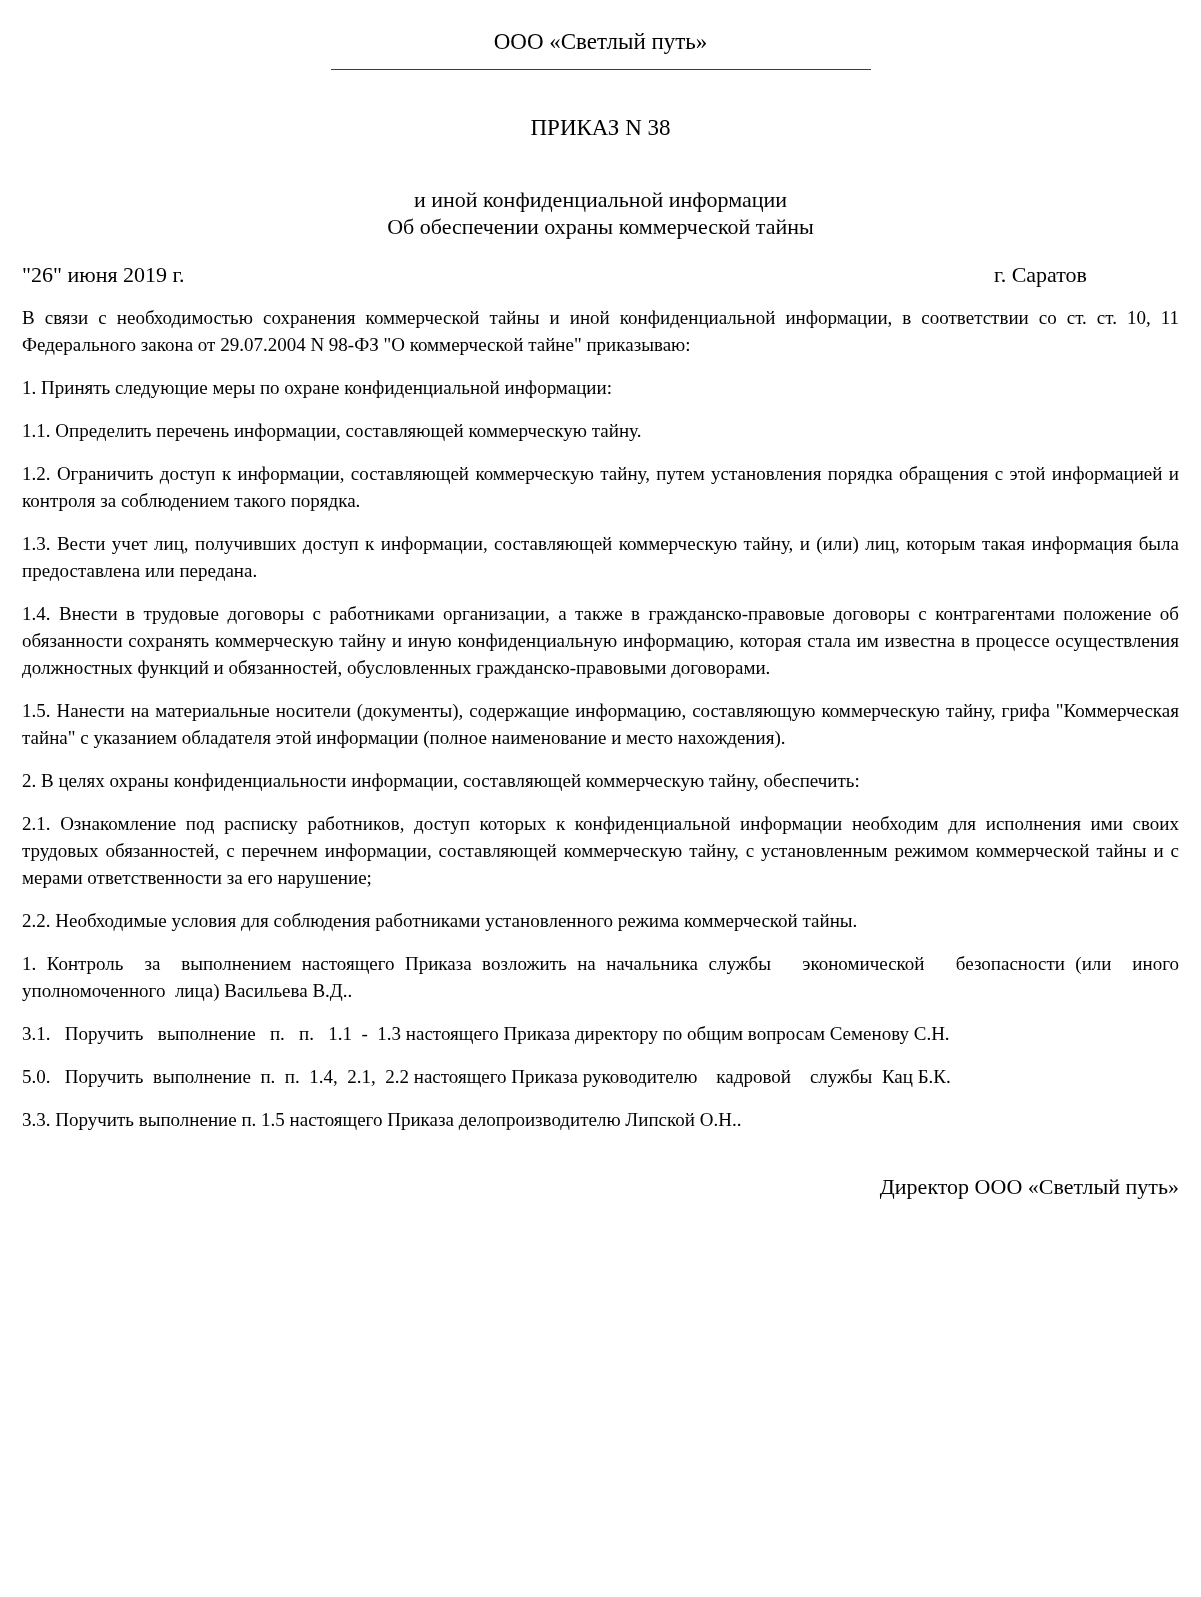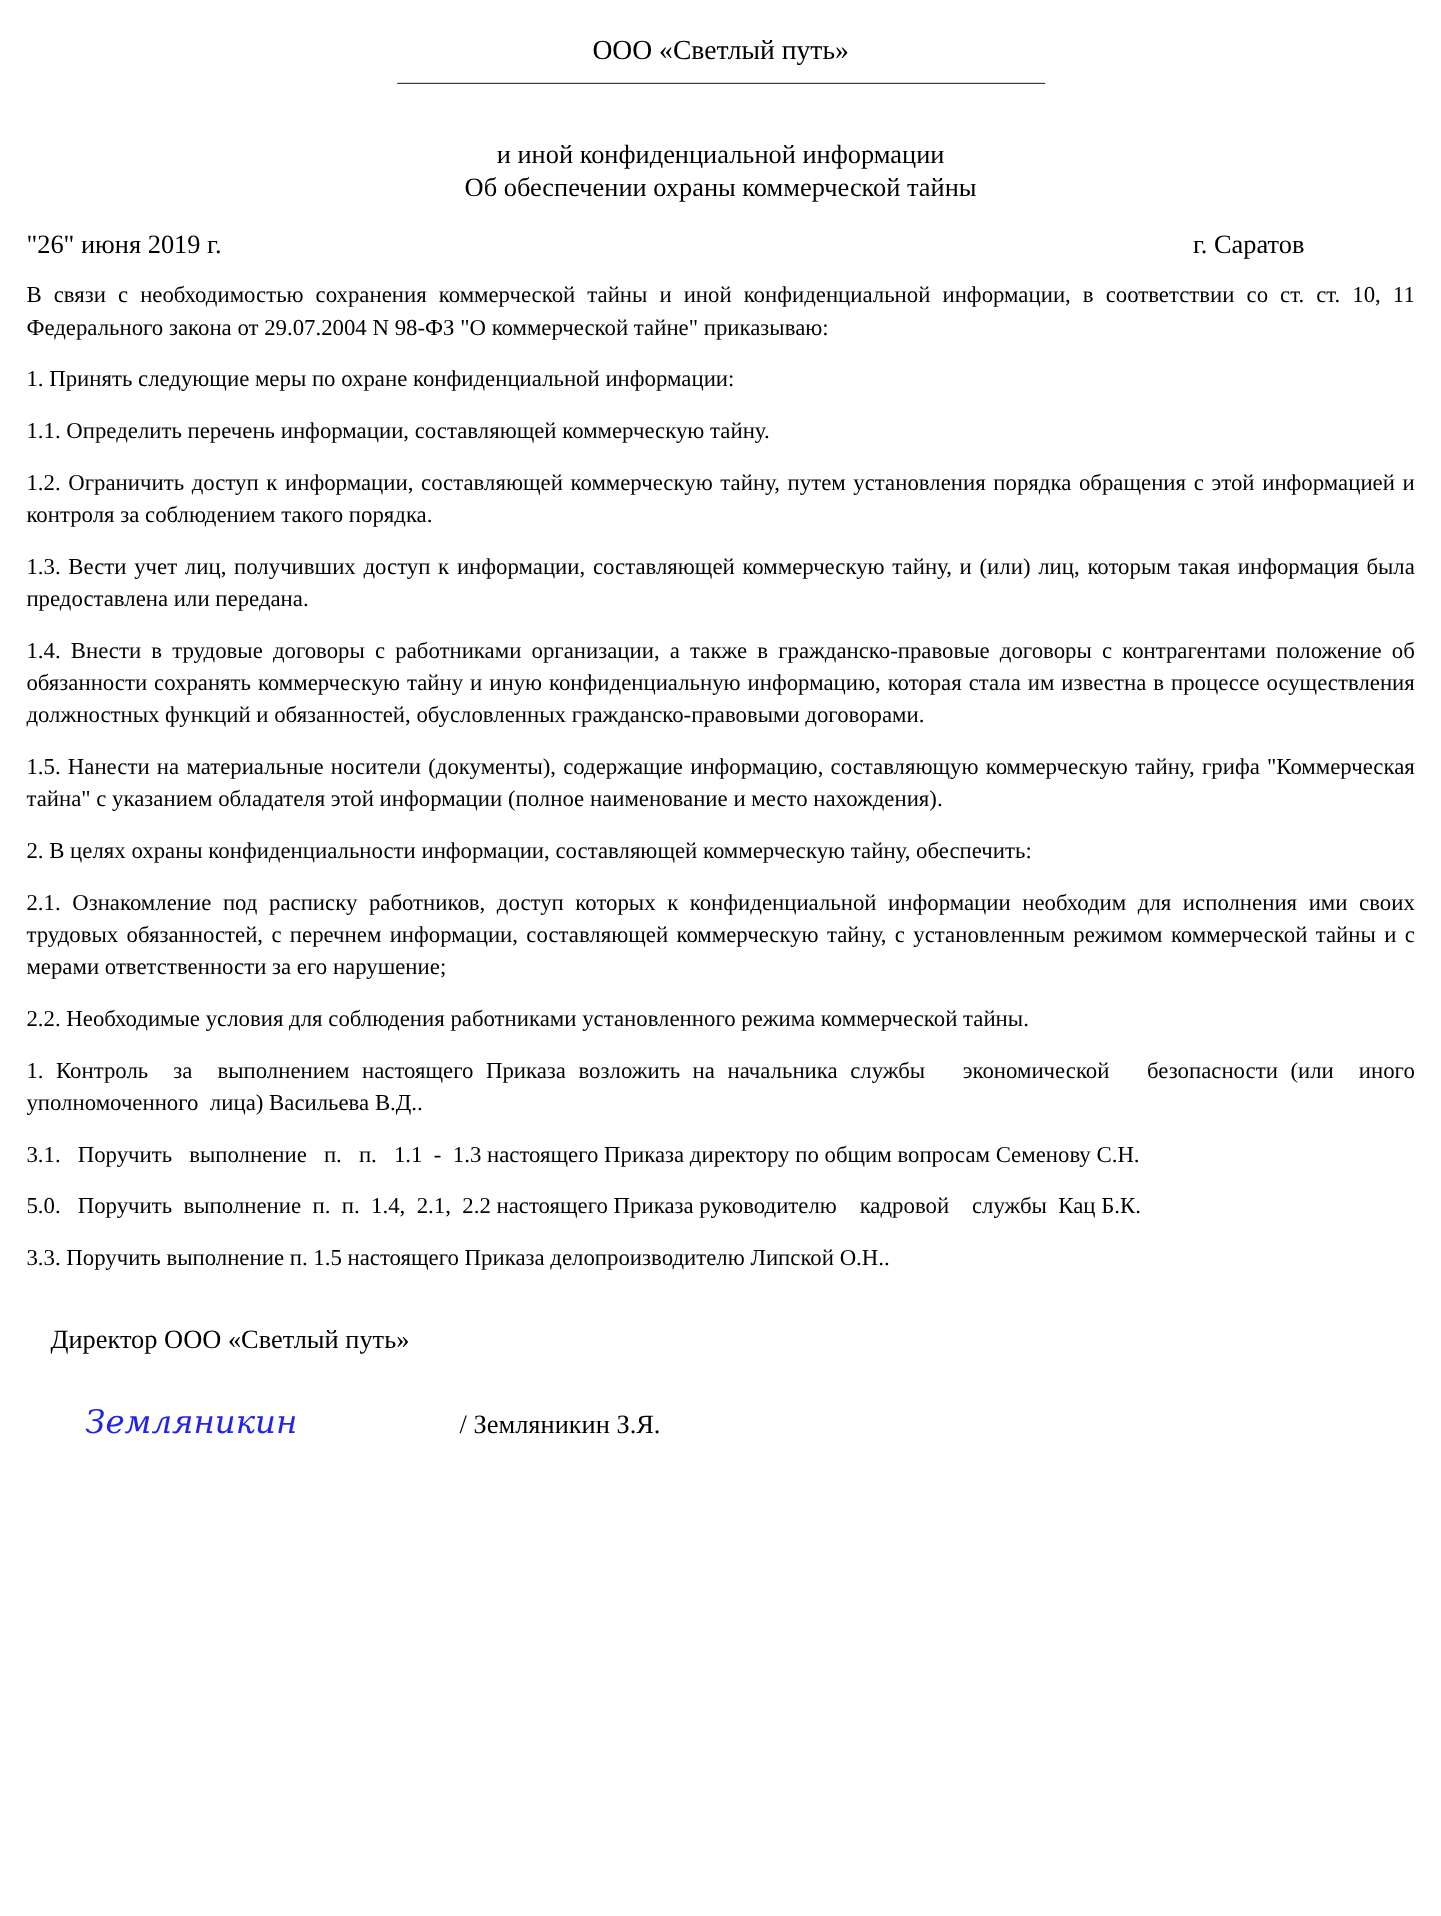--- a/index.html
+++ b/index.html
@@ -33,21 +33,21 @@
   }
   .place { padding-right: 92px; }
   .para {
     font-size: 19px;
     line-height: 27px;
     margin: 16px 0 0 0;
     text-align: justify;
     white-space: pre-wrap;
   }
   .sig-block { margin-top: 36px; font-size: 22px; }
-  .sig-line { line-height: 35px; white-space: pre-wrap; }
+  .sig-line { line-height: 35px; white-space: pre-wrap; text-align: right; }
   .ind16 { padding-left: 16px; }
   .ind20 { padding-left: 20px; }
   .ind22 { padding-left: 22px; }
   .ind24 { padding-left: 24px; }
   .ind28 { padding-left: 28px; }
   .gap-top { margin-top: 6px; }
   .script {
     color: var(--sig-blue, #2323f0);
     font-style: italic;
     font-size: 27px;
@@ -57,20 +57,21 @@
   .sig-slot { display: inline-block; width: 312px; }
 </style>
 </head>
 <body>
 
 <div class="page">
 
   <div class="company center">ООО «Светлый путь»</div>
   <div class="header-rule"></div>
 
+  <div class="order-title center">ПРИКАЗ N 38</div>
 
   <div class="subject center">
     <div>и иной конфиденциальной информации</div>
     <div>Об обеспечении охраны коммерческой тайны</div>
   </div>
 
   <div class="date-row">
     <span>"26" июня 2019 г.</span>
     <span class="place">г. Саратов</span>
   </div>

